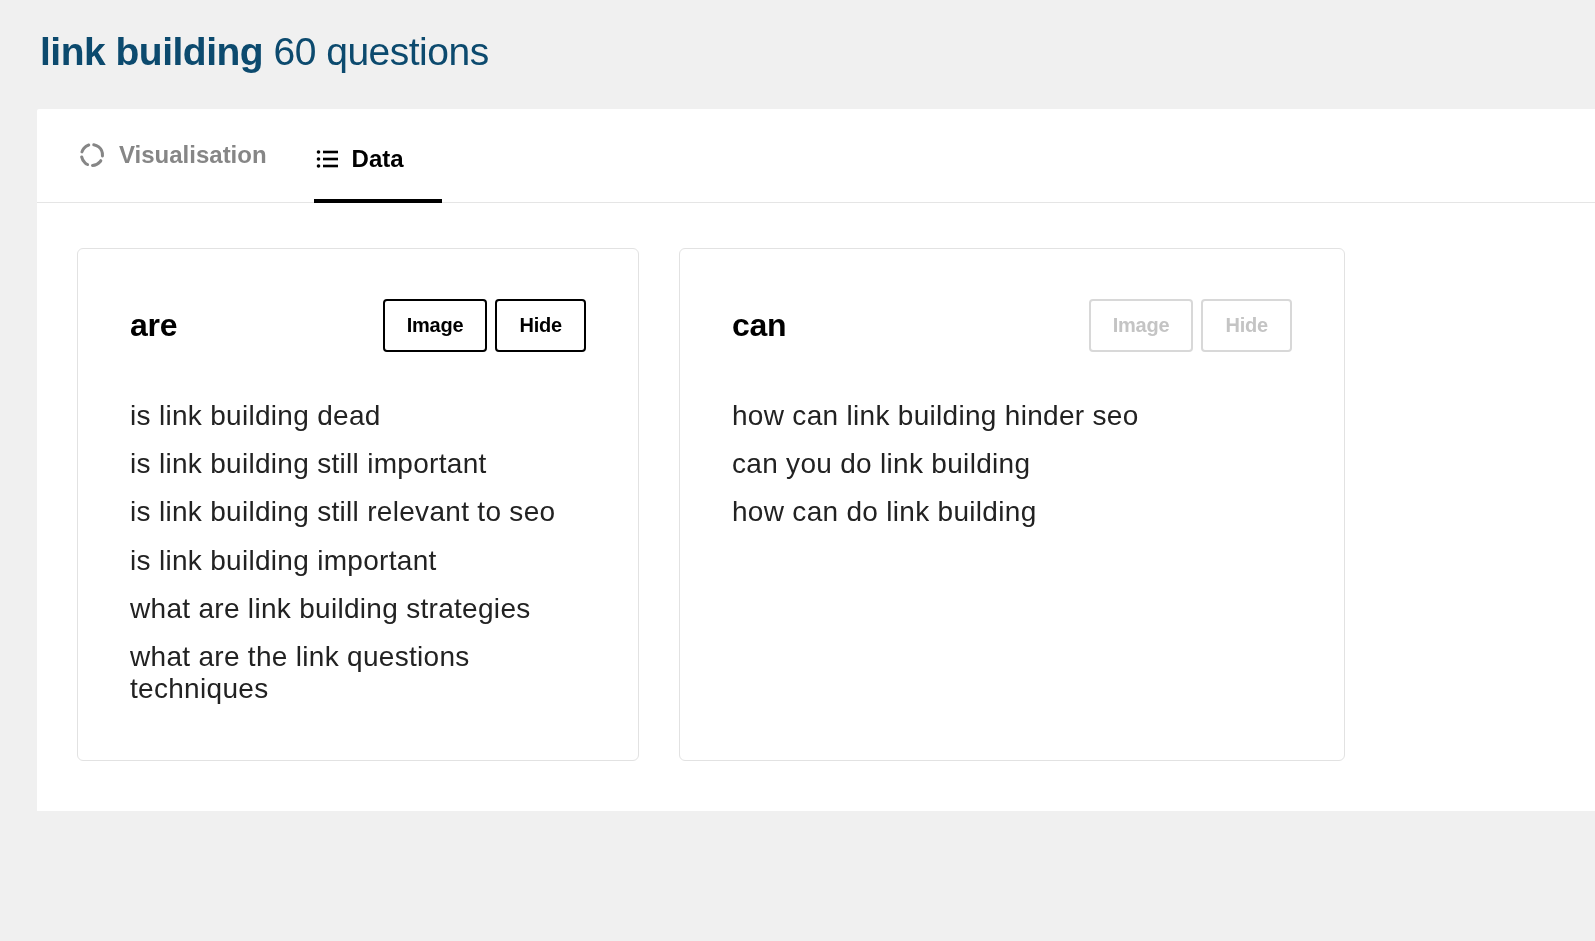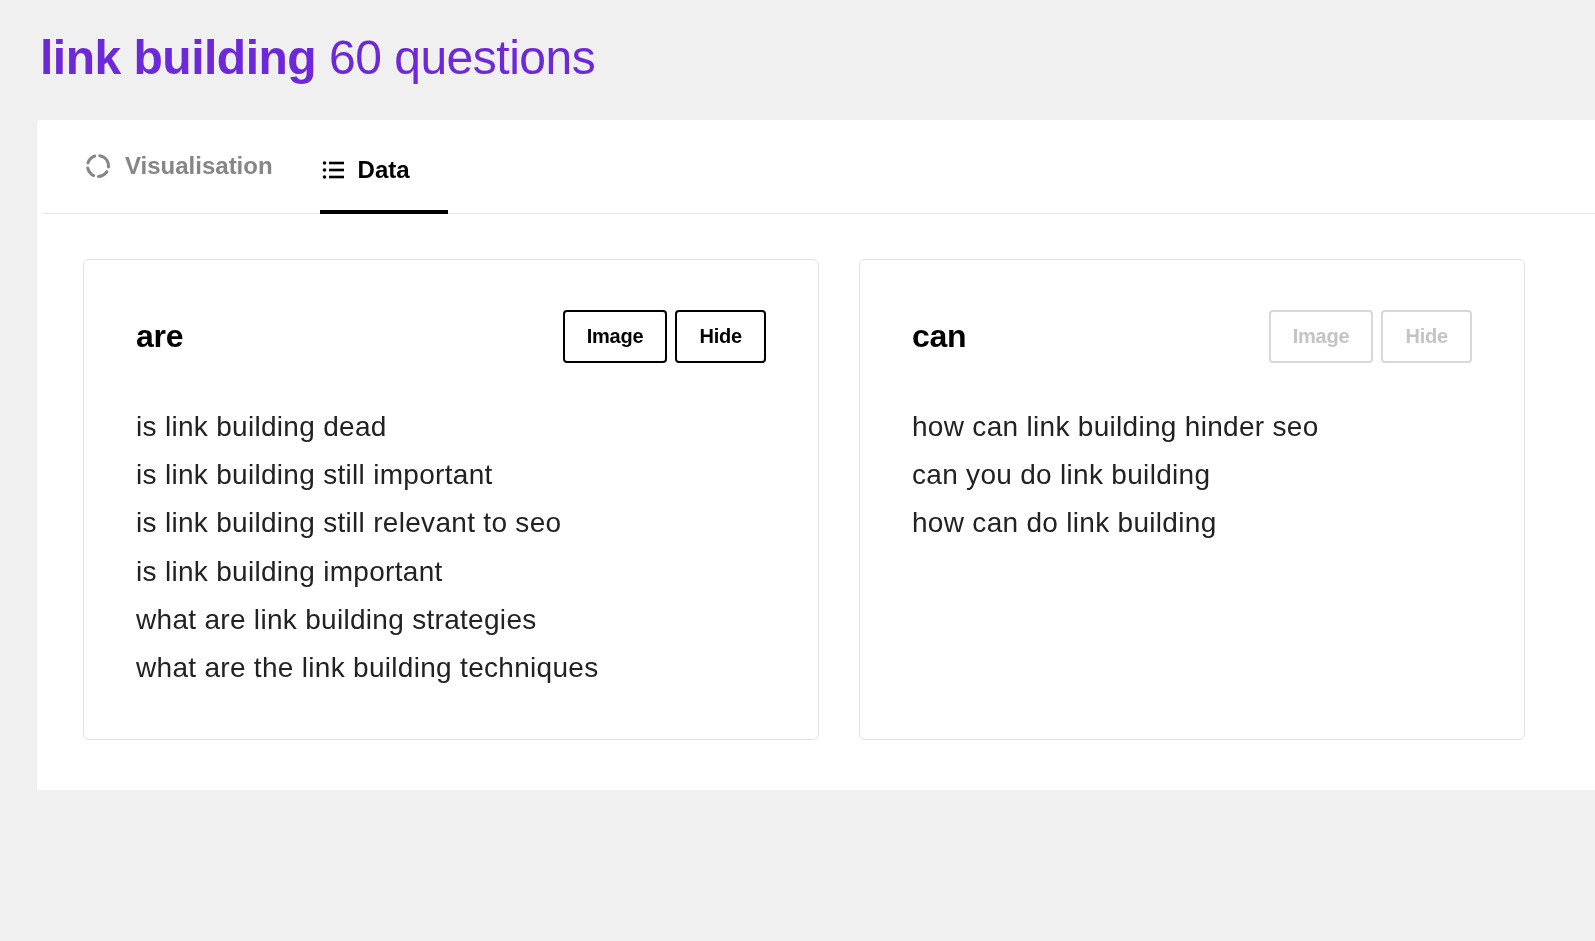--- a/index.html
+++ b/index.html
@@ -10,33 +10,32 @@
     body {
       font-family: -apple-system, BlinkMacSystemFont, "Helvetica Neue", Arial, sans-serif;
       background: #f0f0f0;
       width: 1595px;
       overflow: hidden;
     }
     .header {
       padding: 30px 40px 35px 40px;
     }
     .page-title {
-      font-size: 48px;
+      font-size: 39px;
       font-weight: 400;
-      color: #6d28d9;
+      color: #0c4a6e;
       letter-spacing: -0.5px;
     }
     .page-title .keyword {
       font-weight: 700;
     }
     .content-panel {
       background: #fff;
       margin-left: 37px;
       border-radius: 2px 0 0 0;
-      padding-left: 6px;
     }
     .tabs {
       display: flex;
       align-items: center;
       padding: 0 40px;
       border-bottom: 1px solid #e5e5e5;
       gap: 35px;
     }
     .tab {
       display: flex;
@@ -73,21 +72,21 @@
     .cards-wrap {
       padding: 45px 0 50px 40px;
       display: flex;
       gap: 40px;
     }
     .card {
       background: #fff;
       border: 1px solid #e2e2e2;
       border-radius: 6px;
       padding: 50px 52px 55px 52px;
-      width: 736px;
+      width: 562px;
       flex-shrink: 0;
     }
     .card.secondary {
       width: 666px;
       min-width: 666px;
     }
     .card-header {
       display: flex;
       justify-content: space-between;
       align-items: center;
@@ -174,21 +173,21 @@
           <button class="btn">Image</button>
           <button class="btn">Hide</button>
         </div>
       </div>
       <div class="question-list">
         <div class="question-item">is link building dead</div>
         <div class="question-item">is link building still important</div>
         <div class="question-item">is link building still relevant to seo</div>
         <div class="question-item">is link building important</div>
         <div class="question-item">what are link building strategies</div>
-        <div class="question-item">what are the link building techniques</div>
+        <div class="question-item">what are the link questions techniques</div>
       </div>
     </div>
 
     <div class="card secondary">
       <div class="card-header">
         <div class="card-title">can</div>
         <div class="card-actions">
           <button class="btn muted">Image</button>
           <button class="btn muted">Hide</button>
         </div>

